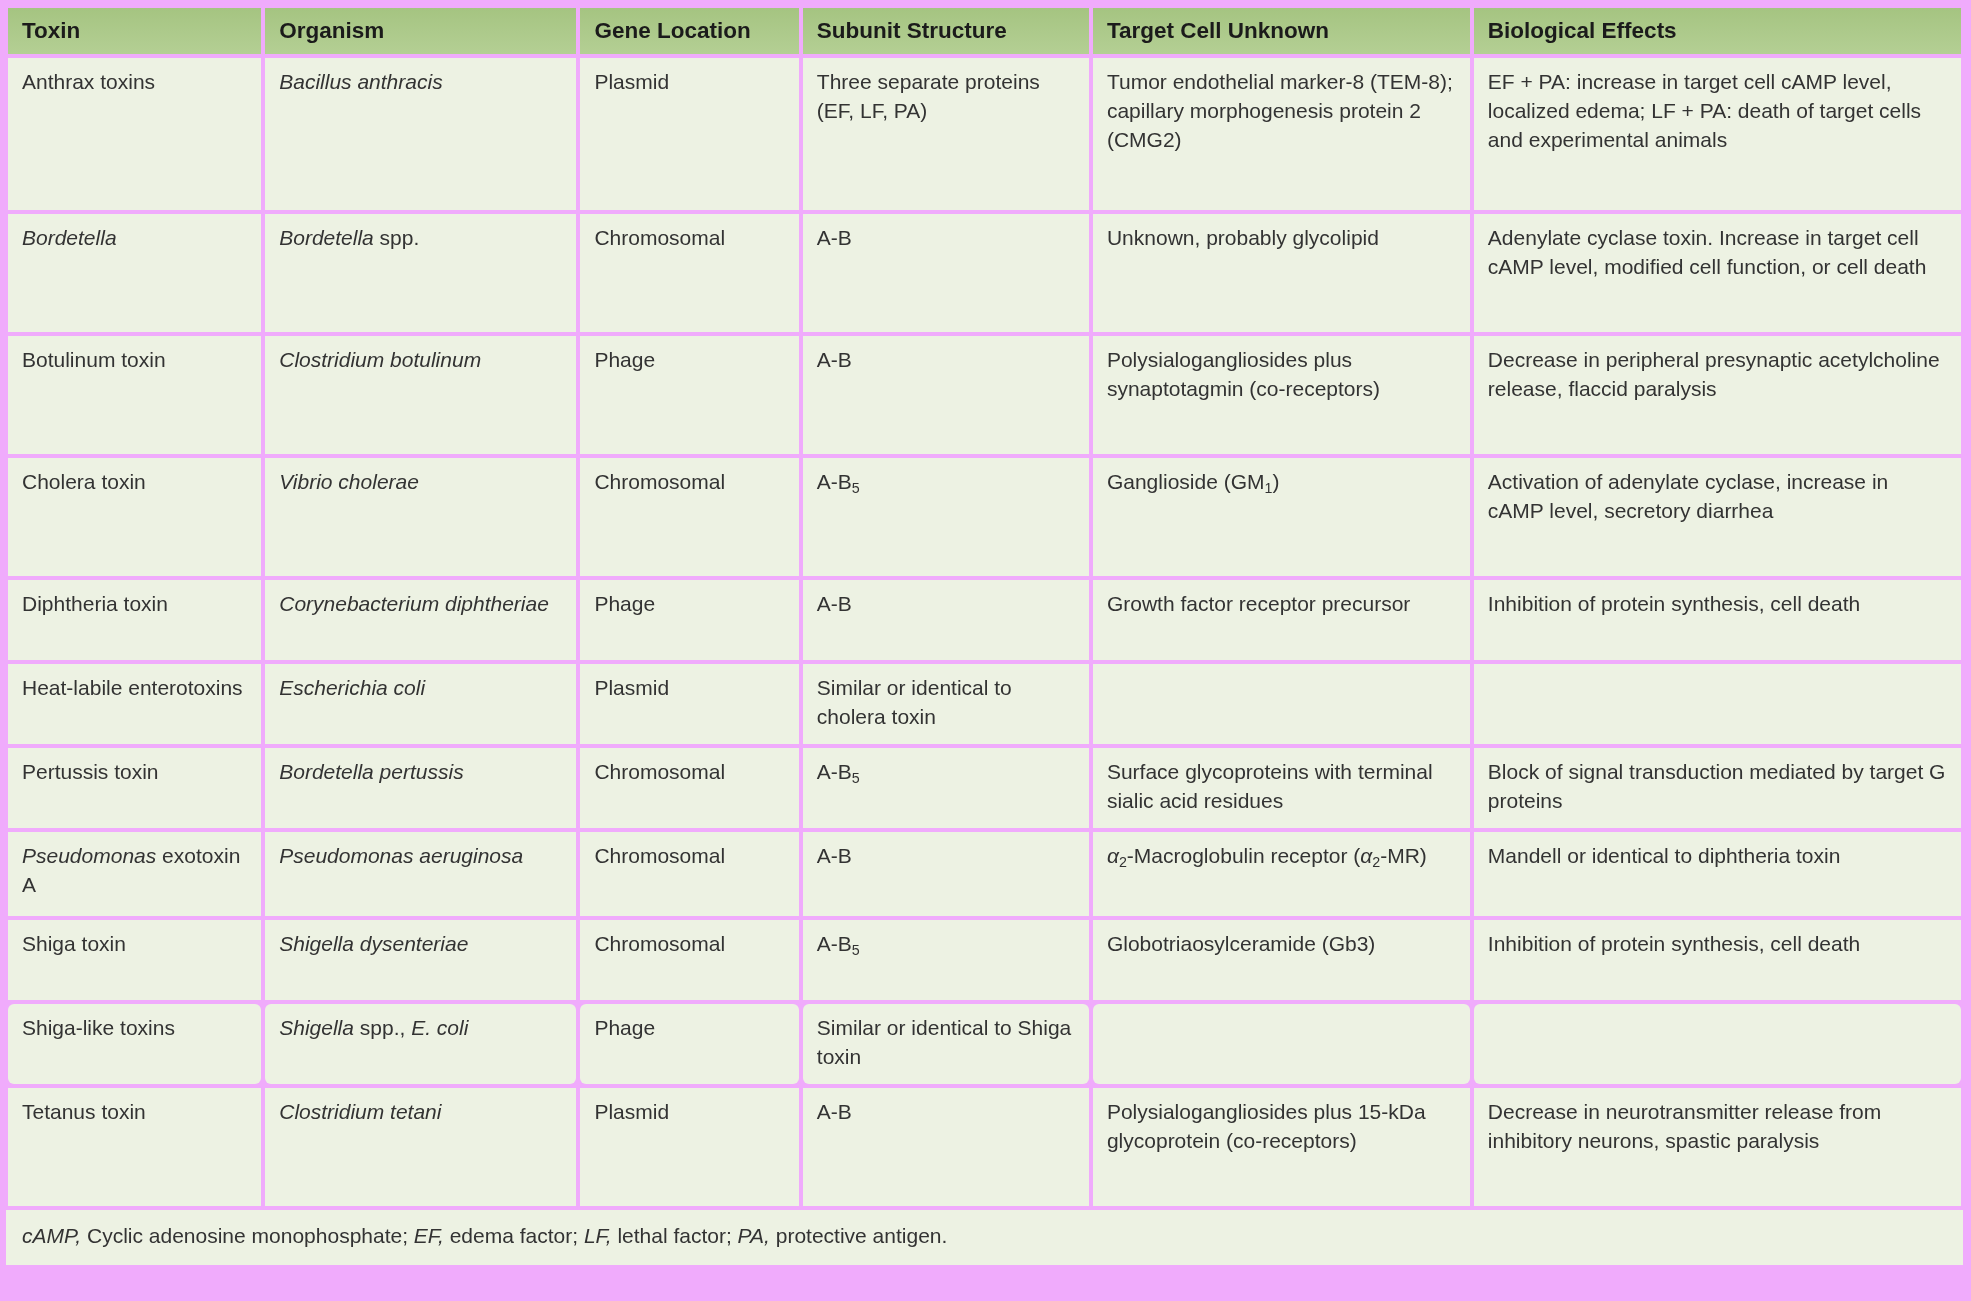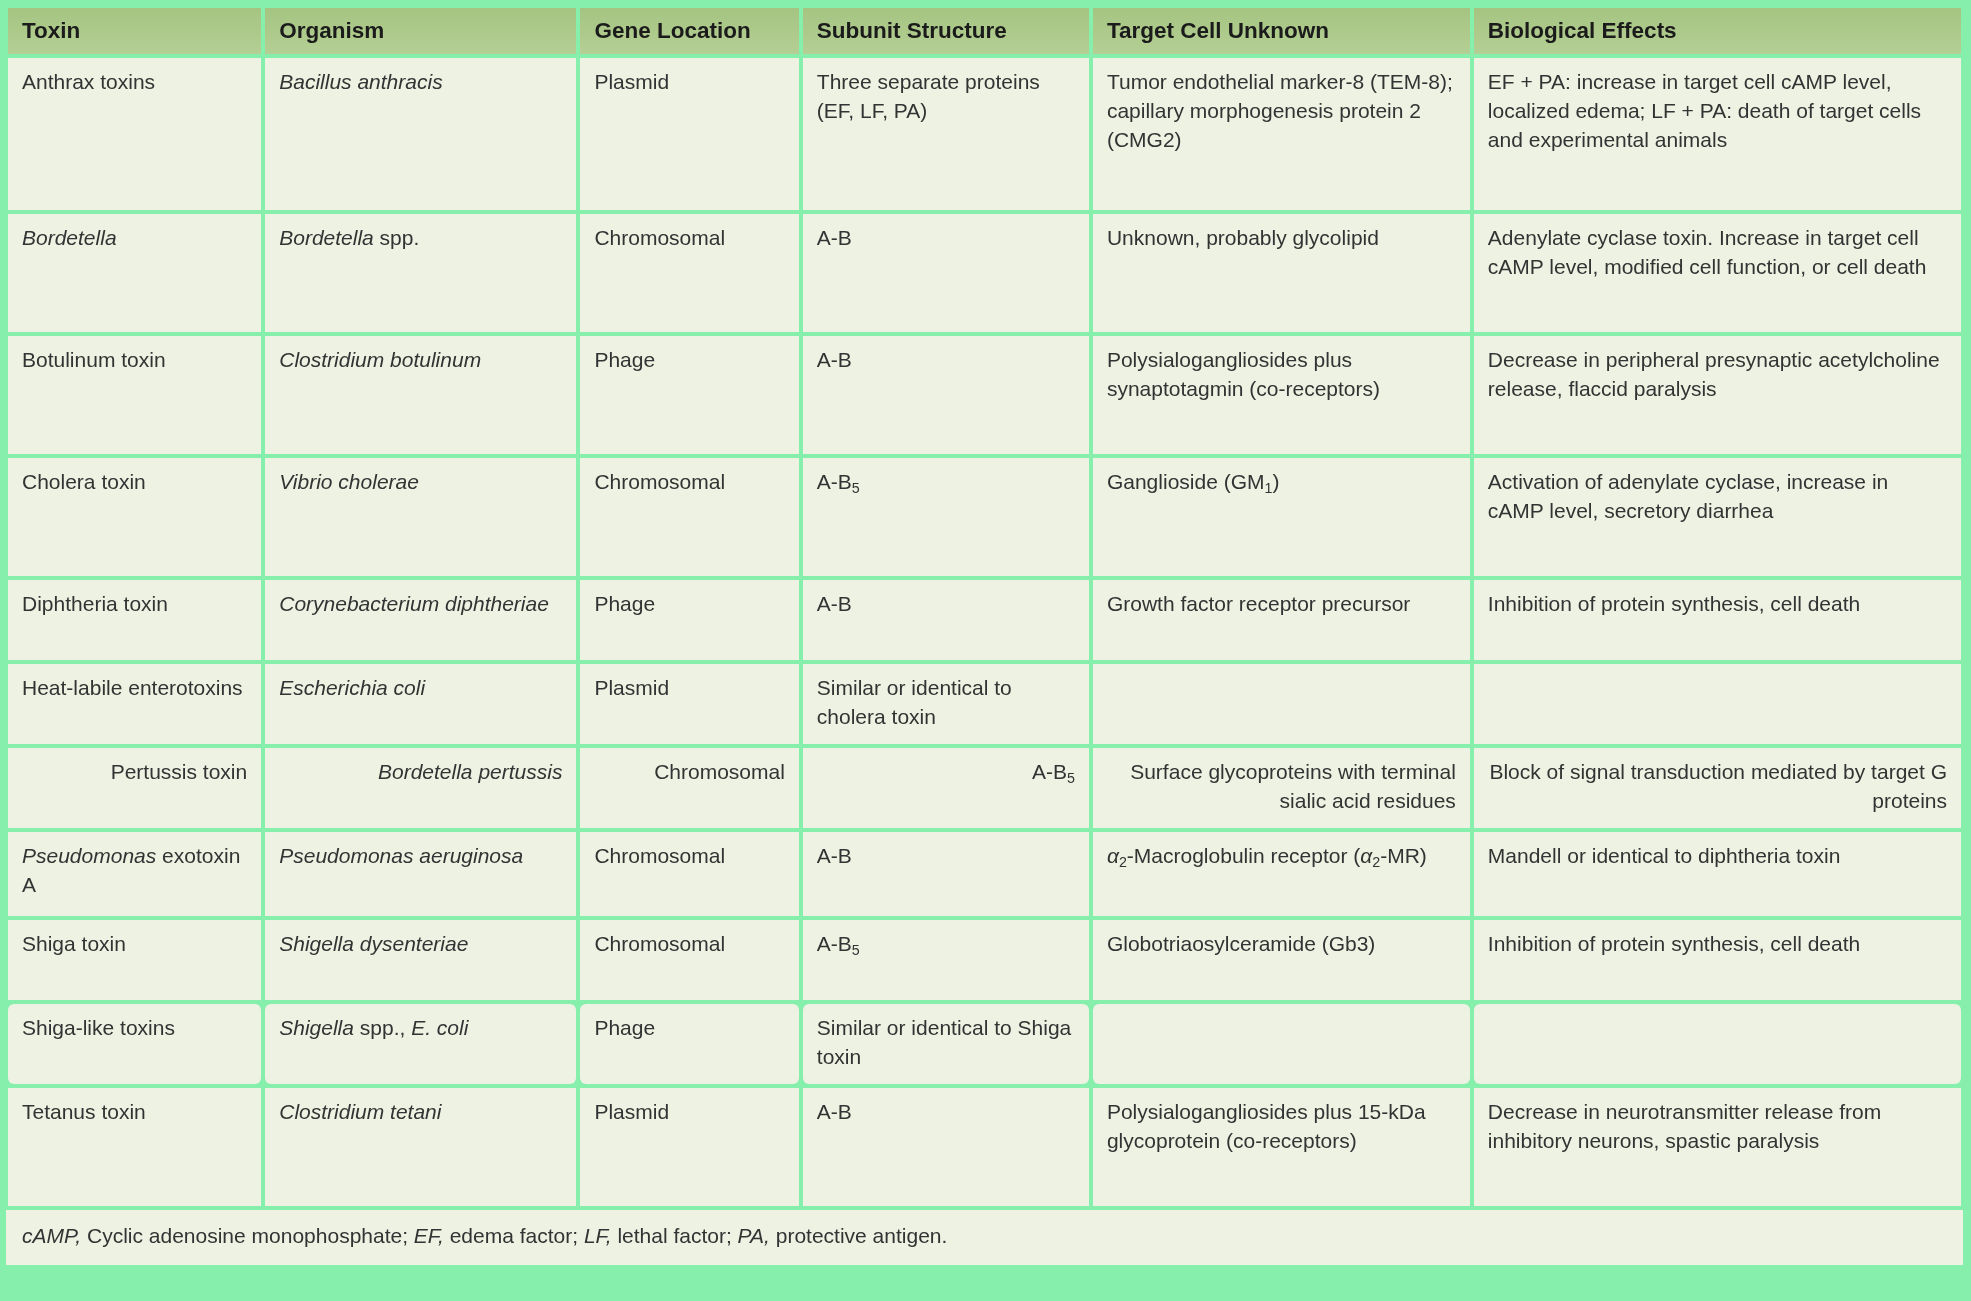--- a/index.html
+++ b/index.html
@@ -1,20 +1,20 @@
 <!DOCTYPE html>
 <html><head>
 <meta charset="utf-8">
 <style>
   html,body{margin:0;padding:0;background:#ffffff;}
   .page{
     width:1971px;
     height:1301px;
     box-sizing:border-box;
-    background:#86efac;
+    background:#f0abfc;
     font-family:"Liberation Sans", sans-serif;
     color:#333333;
     padding:4px 6px 0 4px;
     overflow:hidden;
   }
   table.toxin-table{
     width:100%;
     border-collapse:separate;
     border-spacing:4px;
     table-layout:fixed;
@@ -37,21 +37,21 @@
     font-size:21px;
     line-height:1.38;
     padding:10px 14px;
   }
   tbody tr:nth-child(1) td{height:132px;}
   tbody tr:nth-child(2) td{height:98px;}
   tbody tr:nth-child(3) td{height:98px;}
   tbody tr:nth-child(4) td{height:98px;}
   tbody tr:nth-child(5) td{height:60px;}
   tbody tr:nth-child(6) td{height:60px;}
-  tbody tr:nth-child(7) td{height:60px;text-align:right;}
+  tbody tr:nth-child(7) td{height:60px;}
   tbody tr:nth-child(8) td{height:64px;}
   tbody tr:nth-child(9) td{height:60px;}
   tbody tr:nth-child(10) td{height:60px;border-radius:6px;}
   tbody tr:nth-child(11) td{height:98px;}
   i{font-style:italic;}
   sub{font-size:68%;line-height:0;vertical-align:-0.25em;}
   .footnotes{
     margin:0 2px 0 2px;
     background:#edf2e3;
     padding:10px 16px 12px 16px;

